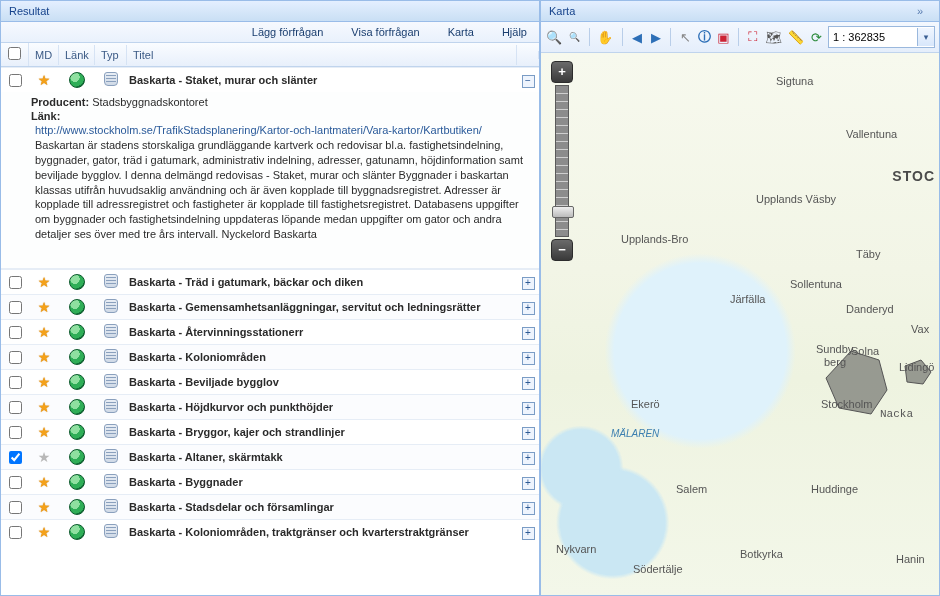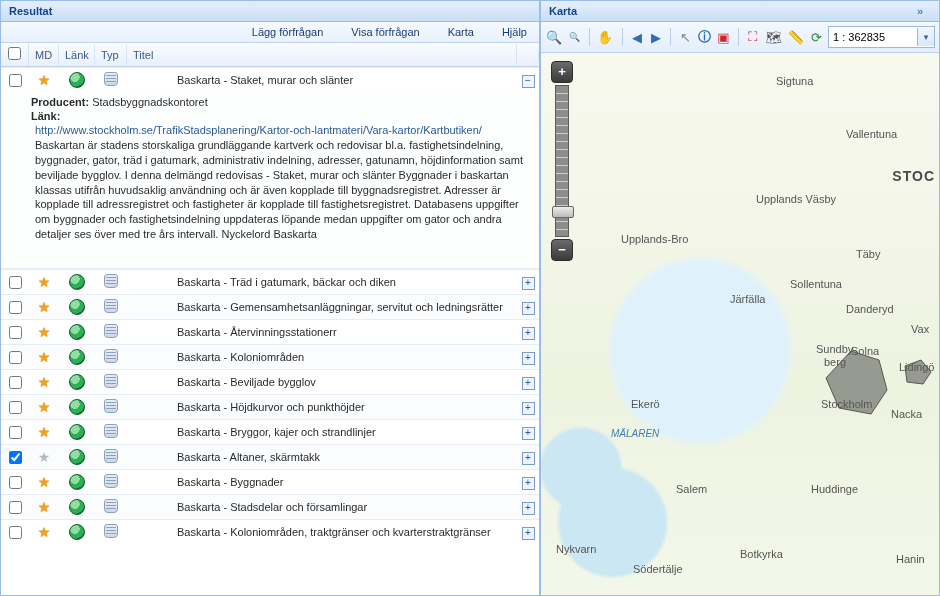--- a/index.html
+++ b/index.html
@@ -19,21 +19,21 @@
     display: flex; flex-direction: column;
     box-sizing: border-box;
   }
   .panel.result { width: 540px; }
   .panel.map { width: 400px; }
 
   .panel-header {
     background: linear-gradient(#e4efff, #c9dff4);
     border-bottom: 1px solid #99bce8;
     color: #15428b;
-    font-weight: bold;
+    font-weight: normal;
     padding: 4px 8px;
     font-size: 11px;
     display: flex; align-items: center;
     justify-content: space-between;
   }
 
   
   .result-menubar {
     background: linear-gradient(#f6f9fe, #e9f1fc);
     border-bottom: 1px solid #c0d4ed;
@@ -79,21 +79,21 @@
     border-top: 1px solid #e6edf6;
     padding: 2px 0;
     background: #fff;
   }
   .row:nth-child(even) { background: #fbfcfe; }
   .row > .cell { box-sizing: border-box; }
   .c-chk  { width: 28px; text-align: center; padding-top: 4px; }
   .c-md   { width: 30px; text-align: center; padding-top: 2px; }
   .c-link { width: 36px; text-align: center; padding-top: 2px; }
   .c-typ  { width: 32px; text-align: center; padding-top: 2px; }
-  .c-title{ flex: 1; padding: 4px 4px 4px 2px; font-weight: normal; color: #2a2a2a; margin-left: 48px; }
+  .c-title{ flex: 1; padding: 4px 4px 4px 2px; font-weight: bold; color: #2a2a2a; }
   .c-exp  { width: 22px; text-align: center; padding-top: 4px; }
 
   input[type=checkbox]{ margin:0; cursor:pointer; }
 
   
   .ico { display:inline-block; width:16px; height:16px; vertical-align:middle; }
   .ico-star-gold {
     color:#f4a11a; font-size:14px; line-height:16px; text-shadow: 0 0 1px #b86e00;
   }
   .ico-star-grey {
@@ -429,21 +429,21 @@
           <span class="map-label" style="left: 249px; top: 225px;">Sollentuna</span>
           <span class="map-label" style="left: 189px; top: 240px;">Järfälla</span>
           <span class="map-label" style="left: 305px; top: 250px;">Danderyd</span>
           <span class="map-label" style="left: 275px; top: 290px;">Sundby-</span>
           <span class="map-label" style="left: 283px; top: 303px;">berg</span>
           <span class="map-label" style="left: 310px; top: 292px;">Solna</span>
           <span class="map-label" style="left: 370px; top: 270px;">Vax</span>
           <span class="map-label" style="left: 358px; top: 308px;">Lidingö</span>
           <span class="map-label" style="left: 90px; top: 345px;">Ekerö</span>
           <span class="map-label" style="left: 280px; top: 345px;">Stockholm</span>
-          <span class="map-label" style="left: 350px; top: 355px;">Nacka</span>
+          <span class="map-label" style="left: 339px; top: 355px; font-family: Liberation Mono, monospace;">Nacka</span>
           <span class="map-label" style="left: 135px; top: 430px;">Salem</span>
           <span class="map-label" style="left: 270px; top: 430px;">Huddinge</span>
           <span class="map-label" style="left: 15px; top: 490px;">Nykvarn</span>
           <span class="map-label" style="left: 199px; top: 495px;">Botkyrka</span>
           <span class="map-label" style="left: 92px; top: 510px;">Södertälje</span>
           <span class="map-label" style="left: 355px; top: 500px;">Hanin</span>
         </div>
     </div>
   </div>
 

